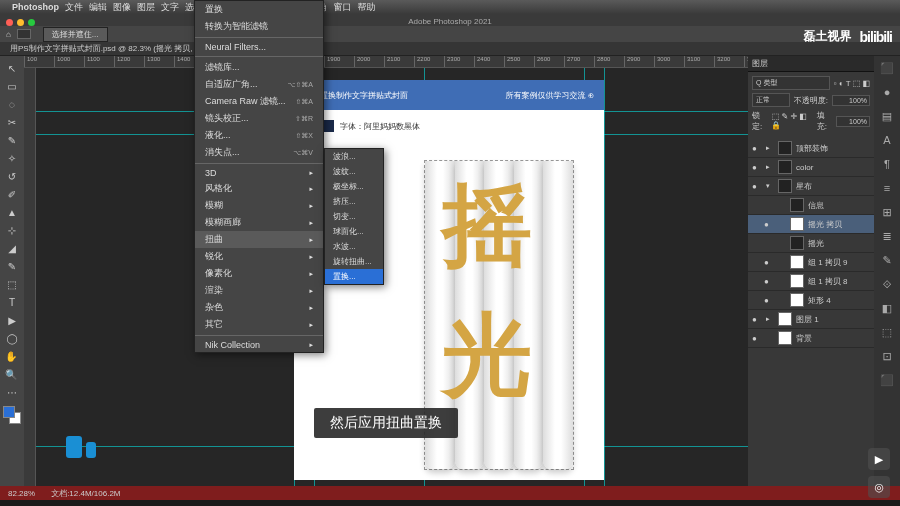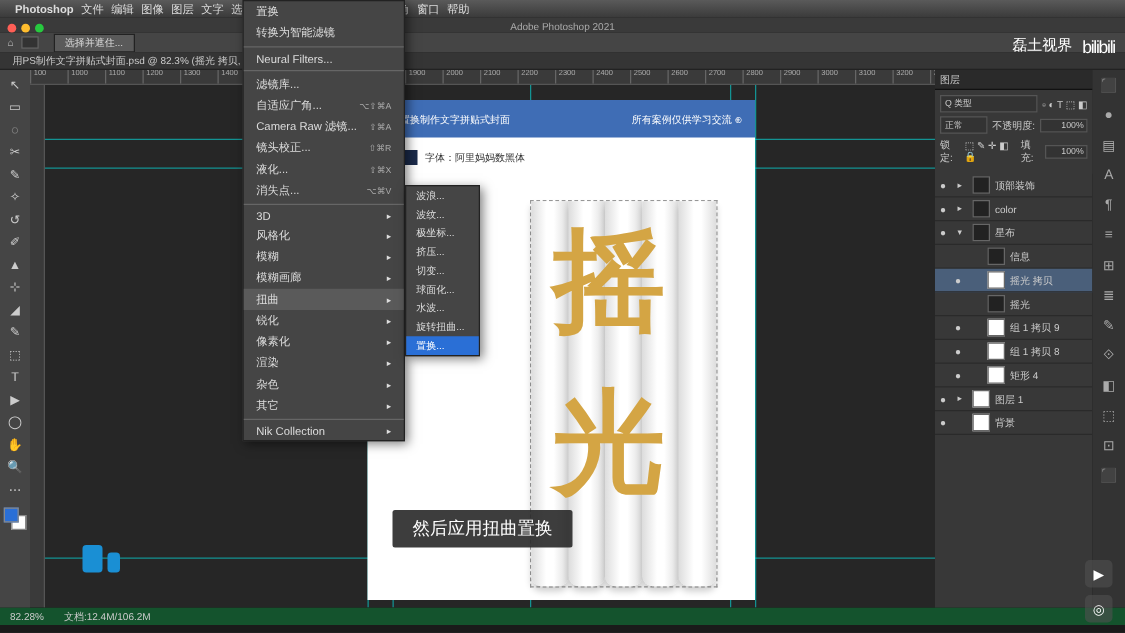--- a/index.html
+++ b/index.html
@@ -61,22 +61,22 @@
 .layer{display:flex;align-items:center;padding:2px 4px;gap:4px;border-bottom:1px solid #2a2a2a}
 .layer .eye{width:10px;font-size:8px}
 .layer .thumb{width:14px;height:14px;background:#fff;border:1px solid #666}
 .layer .thumb.dark{background:#222}
 .layer .fold{width:8px;font-size:7px}
 .layer .name{font-size:8px}
 .layer[data-sel="true"]{background:#4a5f7a}
 .layer.indent1{padding-left:16px}
 .tools-r{width:26px;background:#333;display:flex;flex-direction:column;align-items:center;padding-top:4px;gap:8px}
 .tools-r .ti{width:16px;height:16px;display:flex;align-items:center;justify-content:center;color:#aaa;font-size:11px}
-.statusbar{height:14px;background:#14532d;display:flex;align-items:center;padding:0 8px;font-size:8px;color:#ccc;gap:16px}
-.watermark{position:absolute;top:28px;right:8px;color:#fff;font-size:12px;font-weight:normal;display:flex;align-items:center;gap:8px;z-index:200}
+.statusbar{height:14px;background:#7f1d1d;display:flex;align-items:center;padding:0 8px;font-size:8px;color:#ccc;gap:16px}
+.watermark{position:absolute;top:28px;right:8px;color:#fff;font-size:12px;font-weight:bold;display:flex;align-items:center;gap:8px;z-index:200}
 .bili{font-family:Arial;letter-spacing:-1px;font-size:14px}
 .video-ctrl{position:absolute;bottom:8px;right:10px;display:flex;flex-direction:column;gap:6px;z-index:200}
 .video-ctrl .vb{width:22px;height:22px;background:rgba(80,80,80,.6);border-radius:4px;display:flex;align-items:center;justify-content:center;color:#fff;font-size:11px}
 .pager{position:absolute;bottom:28px;left:42px;display:flex;gap:4px;z-index:50}
 .pager .pg{width:16px;height:22px;background:#1a8fd4;border-radius:3px}
 .pager .pg.sm{width:10px;height:16px;align-self:flex-end}
 </style>
 </head>
 <body>
 

